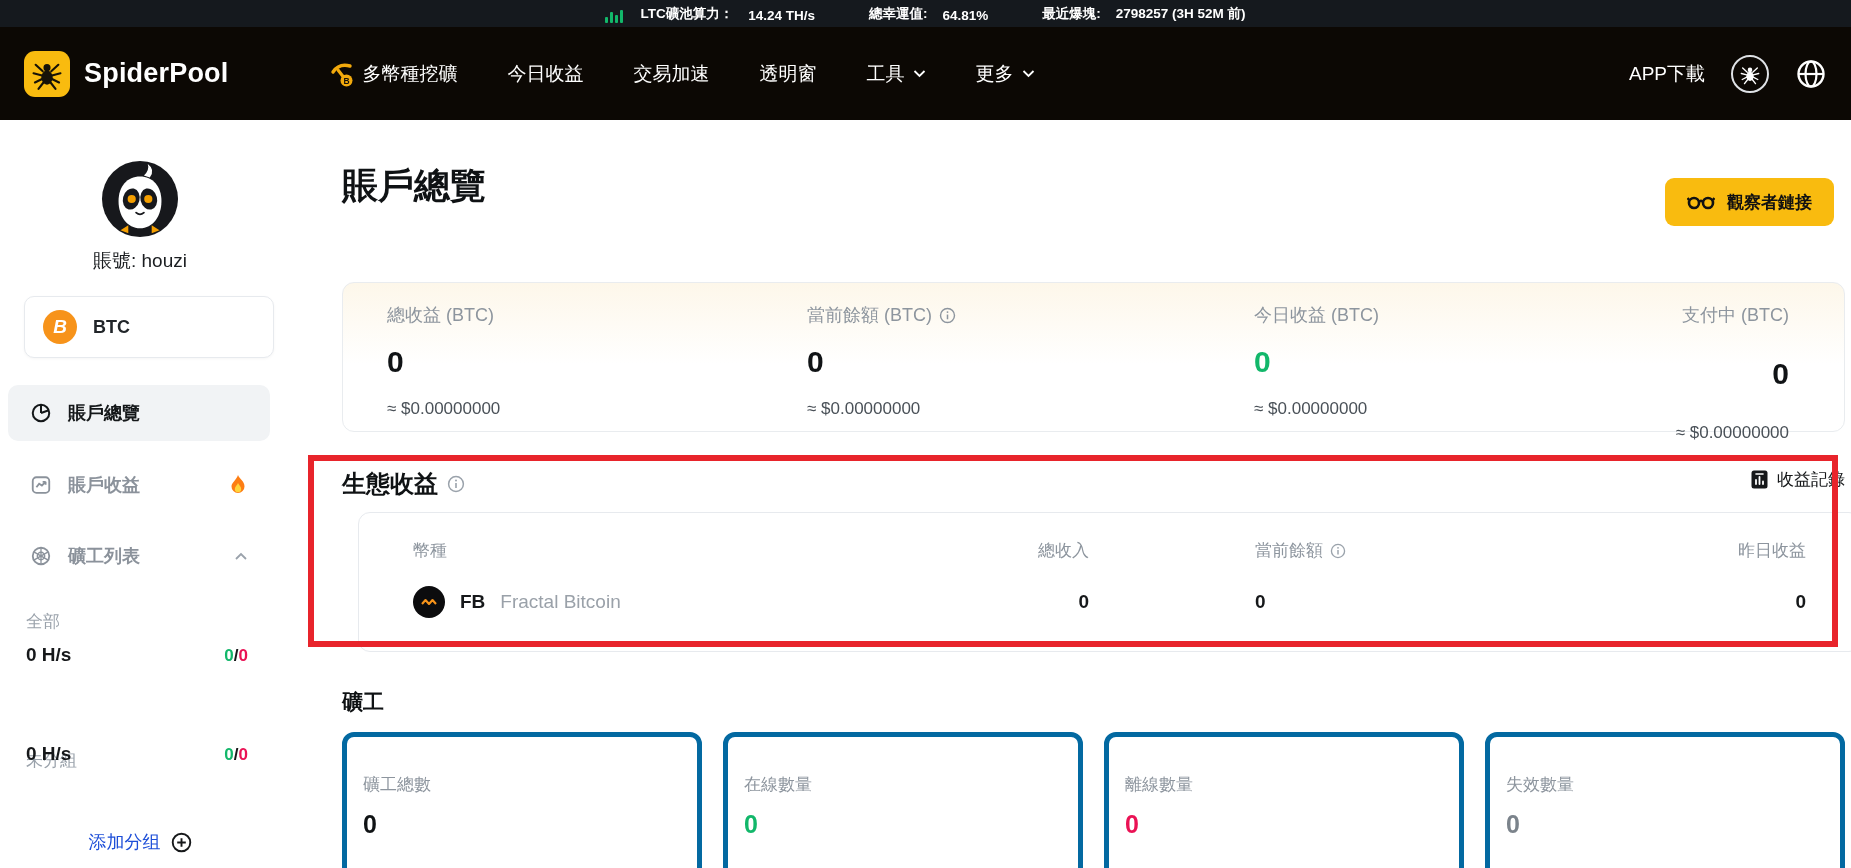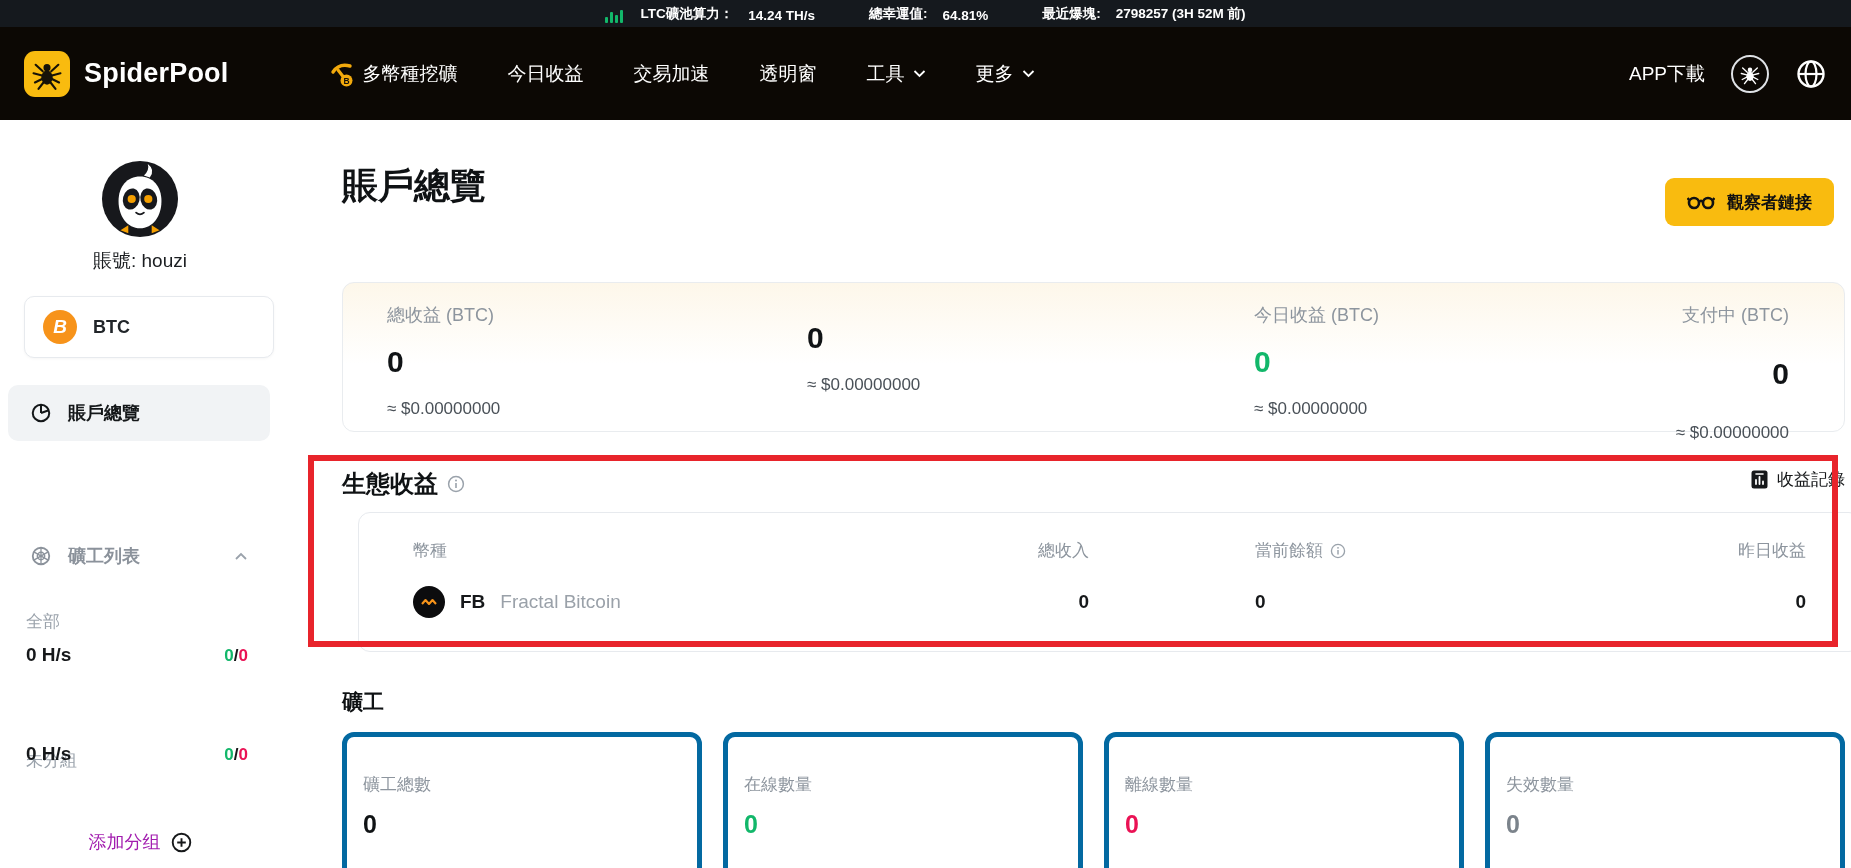--- a/index.html
+++ b/index.html
@@ -39,21 +39,21 @@
   .coin-label { font-size:18px; font-weight:600; }
   .side-item { position:absolute; left:8px; width:262px; height:56px; border-radius:10px; display:flex; align-items:center;
     gap:16px; padding:0 22px; font-size:18px; font-weight:700; color:#8b929b; cursor:pointer; }
   .side-item.active { background:#f1f3f5; color:#141719; }
   .side-item .grow { flex:1; }
   .grp-name { position:absolute; left:26px; font-size:17px; color:#9aa2ab; }
   .grp-rate { position:absolute; left:26px; font-size:19px; font-weight:700; color:#16181a; }
   .grp-ratio { position:absolute; right:32px; font-size:17px; font-weight:700; }
   .ratio-on { color:var(--green,#21c25e); } .ratio-sep{ color:#16181a; } .ratio-off { color:var(--pink-red,#ea1254); }
   .add-group { position:absolute; left:0; top:710px; width:280px; display:flex; align-items:center; justify-content:center;
-    gap:10px; font-size:18px; color:#a21caf; cursor:pointer; }
+    gap:10px; font-size:18px; color:#1d4ed8; cursor:pointer; }
 
   
   .main { position:absolute; left:280px; top:120px; width:1571px; height:748px; }
   .page-title { position:absolute; left:62px; top:42px; font-size:36px; font-weight:800; color:#0f1214; }
   .observer-btn { position:absolute; right:17px; top:58px; height:48px; padding:0 22px; background:var(--brand-yellow,#fcc013);
     border:none; border-radius:9px; display:flex; align-items:center; gap:12px; font-size:17px; font-weight:600; color:#111; cursor:pointer; font-family:inherit; }
 
   .stats-card { position:absolute; left:62px; top:162px; width:1503px; height:150px; border:1px solid #e9ecef; border-radius:12px;
     background:linear-gradient(180deg,#fdf7ea 0%,#ffffff 55%); display:flex; padding:20px 55px 0 44px; }
   .stat-col { display:flex; flex-direction:column; }
@@ -212,20 +212,37 @@
     <div class="side-item active" style="top:265px;">
       <span>
         <svg width="22" height="22" viewBox="0 0 24 24">
           <circle cx="12" cy="12" r="9" stroke="#141719" stroke-width="2.2" fill="none"></circle>
           <path d="M12 12 V3 M12 12 L20.5 9" stroke="#141719" stroke-width="2.2" fill="none"></path>
         </svg>
       </span>
       <span>賬戶總覽</span>
     </div>
 
+    <div class="side-item" style="top:337px;">
+      <span>
+        <svg width="22" height="22" viewBox="0 0 24 24">
+          <rect x="3" y="3.5" width="18" height="17" rx="4" stroke="#8b929b" stroke-width="2" fill="none"></rect>
+          <polyline points="7,14.5 10,10.5 13,12.5 17,8.5" stroke="#8b929b" stroke-width="2" fill="none"></polyline>
+          <path d="M17 8.5 h-3.2 M17 8.5 v3.2" stroke="#8b929b" stroke-width="2" fill="none"></path>
+        </svg>
+      </span>
+      <span>賬戶收益</span>
+      <span class="grow"></span>
+      <span>
+        <svg width="20" height="22" viewBox="0 0 20 22">
+          <path d="M10 1 C11.5 5 16.5 7 16.5 12.5 A6.5 6.5 0 1 1 3.5 12.5 C3.5 8.5 8.5 6 10 1 Z" fill="#fd7e14"></path>
+          <path d="M10 9 C11 11.5 13.2 12.3 13.2 15 A3.2 3.2 0 1 1 6.8 15 C6.8 12.8 9 11.5 10 9 Z" fill="#ffd43b"></path>
+        </svg>
+      </span>
+    </div>
 
     <div class="side-item" style="top:408px;">
       <span>
         <svg width="22" height="22" viewBox="0 0 24 24">
           <circle cx="12" cy="12" r="9" stroke="#8b929b" stroke-width="2" fill="none"></circle>
           <circle cx="12" cy="12" r="4" stroke="#8b929b" stroke-width="1.6" fill="none"></circle>
           <path d="M12 3 V21 M4.2 7.5 L19.8 16.5 M4.2 16.5 L19.8 7.5" stroke="#8b929b" stroke-width="1.4"></path>
         </svg>
       </span>
       <span>礦工列表</span>
@@ -275,20 +292,30 @@
       <span>觀察者鏈接</span>
     </button>
 
     <div class="stats-card">
       <div class="stat-col c1">
         <span class="lab">總收益 (BTC)</span>
         <span class="val">0</span>
         <span class="usd">≈ $0.00000000</span>
       </div>
       <div class="stat-col c2">
+        <span class="lab">
+            <span>當前餘額 (BTC)</span>
+          <span>
+            <svg width="17" height="17" viewBox="0 0 18 18">
+                <circle cx="9" cy="9" r="7.4" stroke="#8d959e" stroke-width="1.5" fill="none"></circle>
+                <path d="M9 8 V13" stroke="#8d959e" stroke-width="1.6"></path>
+                <circle cx="9" cy="5.4" r="1" fill="#8d959e"></circle>
+              </svg>
+          </span>
+        </span>
         <span class="val">0</span>
         <span class="usd">≈ $0.00000000</span>
       </div>
       <div class="stat-col c3">
         <span class="lab">今日收益 (BTC)</span>
         <span class="val val-green">0</span>
         <span class="usd">≈ $0.00000000</span>
       </div>
       <div class="stat-col c4">
         <span class="lab" style="justify-content:flex-end">支付中 (BTC)</span>

